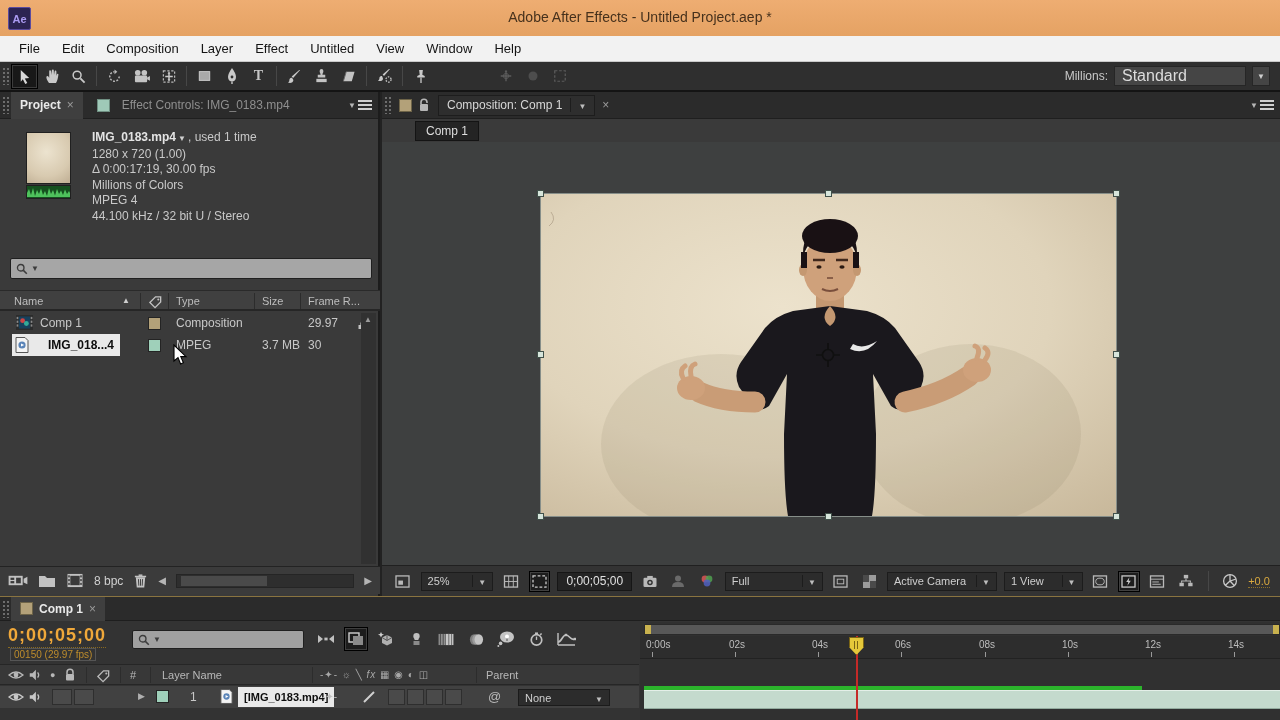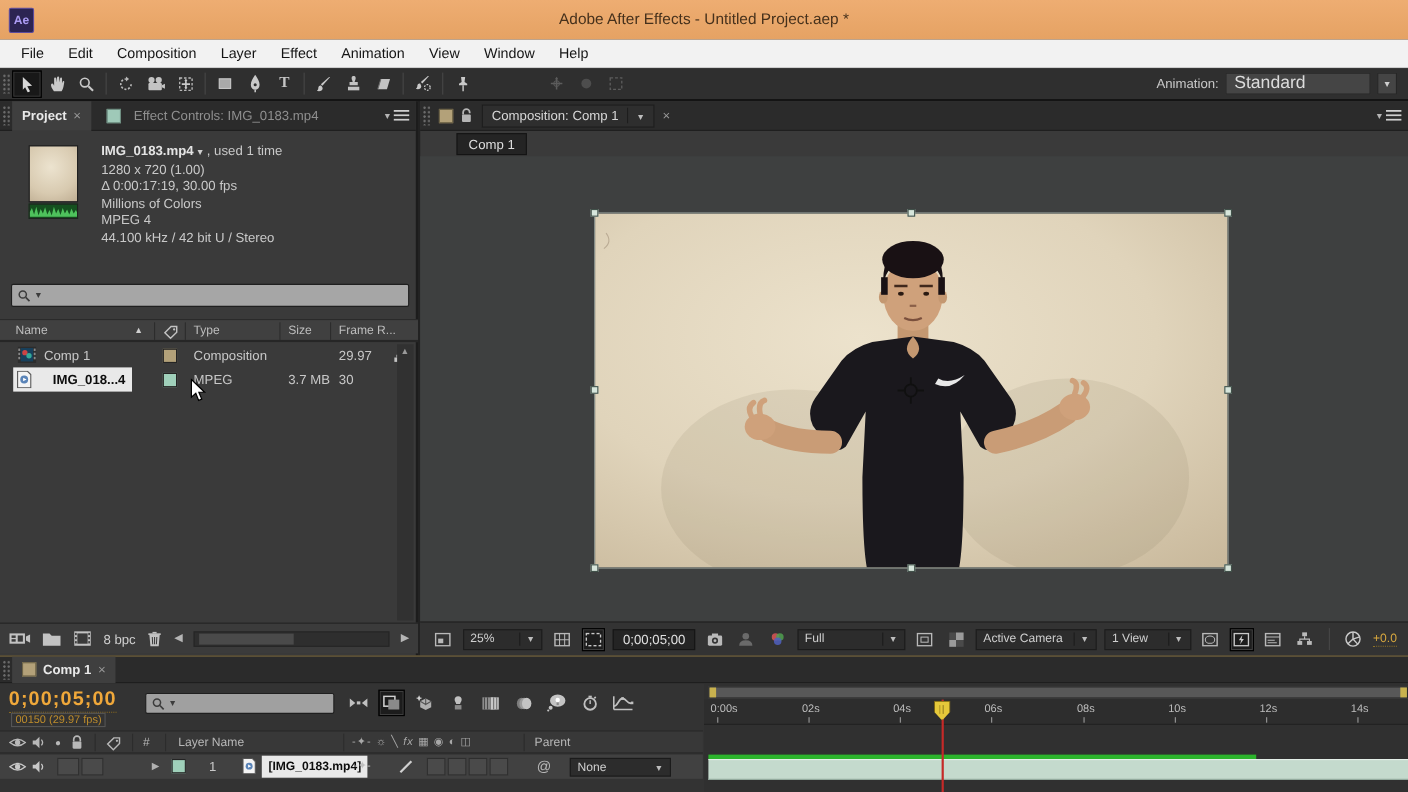--- a/index.html
+++ b/index.html
@@ -163,21 +163,21 @@
   <div class="ae-badge">Ae</div>
   <div class="title-text">Adobe After Effects - Untitled Project.aep *</div>
 </div>
 
 <div class="menubar">
   <span class="menu-item">File</span>
   <span class="menu-item">Edit</span>
   <span class="menu-item">Composition</span>
   <span class="menu-item">Layer</span>
   <span class="menu-item">Effect</span>
-  <span class="menu-item">Animation</span>
+  <span class="menu-item">Untitled</span>
   <span class="menu-item">View</span>
   <span class="menu-item">Window</span>
   <span class="menu-item">Help</span>
 </div>
 
 <div class="toolbar">
   <div class="grip"></div>
   <div class="tool active">
     <svg width="15" height="15" viewBox="0 0 16 16">
         <path d="M4 1 L13 9.5 L8.3 10 L11 15 L8.8 16 L6.2 11 L4 13.5 Z" fill="#d8d8d8"></path>
@@ -278,21 +278,21 @@
     <svg width="12" height="12" viewBox="0 0 12 12">
         <circle cx="6" cy="6" r="4.5" fill="#4d4d4d"></circle>
       </svg>
   </div>
   <div class="tool dim">
     <svg width="14" height="14" viewBox="0 0 16 16">
         <rect x="2" y="2" width="12" height="12" fill="none" stroke="#5c5c5c" stroke-width="1.4" stroke-dasharray="3 2"></rect>
       </svg>
   </div>
   <div class="ws-wrap">
-    <span class="ws-label">Animation:</span>
+    <span class="ws-label">Millions:</span>
     <div class="ws-select">Standard</div>
     <div class="ws-btn chev"></div>
   </div>
 </div>
 
 <div class="project-panel panel">
   <div class="ptabs">
     <div class="grip"></div>
     <div class="tab-active">
       <span>Project</span>
@@ -311,21 +311,21 @@
     <svg width="43" height="12" viewBox="0 0 43 12" preserveAspectRatio="none">
       <path d="M0 11 L0 7 L2 3 L4 9 L6 2 L8 10 L10 4 L12 8 L14 2.5 L16 9 L18 5 L20 10 L22 2 L24 8 L26 4 L28 9.5 L30 3 L32 8 L34 4.5 L36 9 L38 3.5 L40 8 L42 5 L43 7 L43 11 Z" fill="#4ec25c"></path>
     </svg>
   </div>
   <div class="fi-text">
     <div><span class="fi-name">IMG_0183.mp4</span><span class="fi-arrow chev"></span><span>, used 1 time</span></div>
     <div>1280 x 720 (1.00)</div>
     <div>Δ 0:00:17:19, 30.00 fps</div>
     <div>Millions of Colors</div>
     <div>MPEG 4</div>
-    <div>44.100 kHz / 42 bit U / Stereo</div>
+    <div>44.100 kHz / 32 bit U / Stereo</div>
   </div>
 
   <div class="search-box">
     <svg width="12" height="12" viewBox="0 0 14 14">
         <circle cx="5.5" cy="5.5" r="3.8" fill="none" stroke="#3c3c3c" stroke-width="1.6"></circle>
         <line x1="8.6" y1="8.6" x2="12.6" y2="12.6" stroke="#3c3c3c" stroke-width="1.8"></line>
       </svg>
     <span class="chev" style="font-size:7px"></span>
   </div>
 

